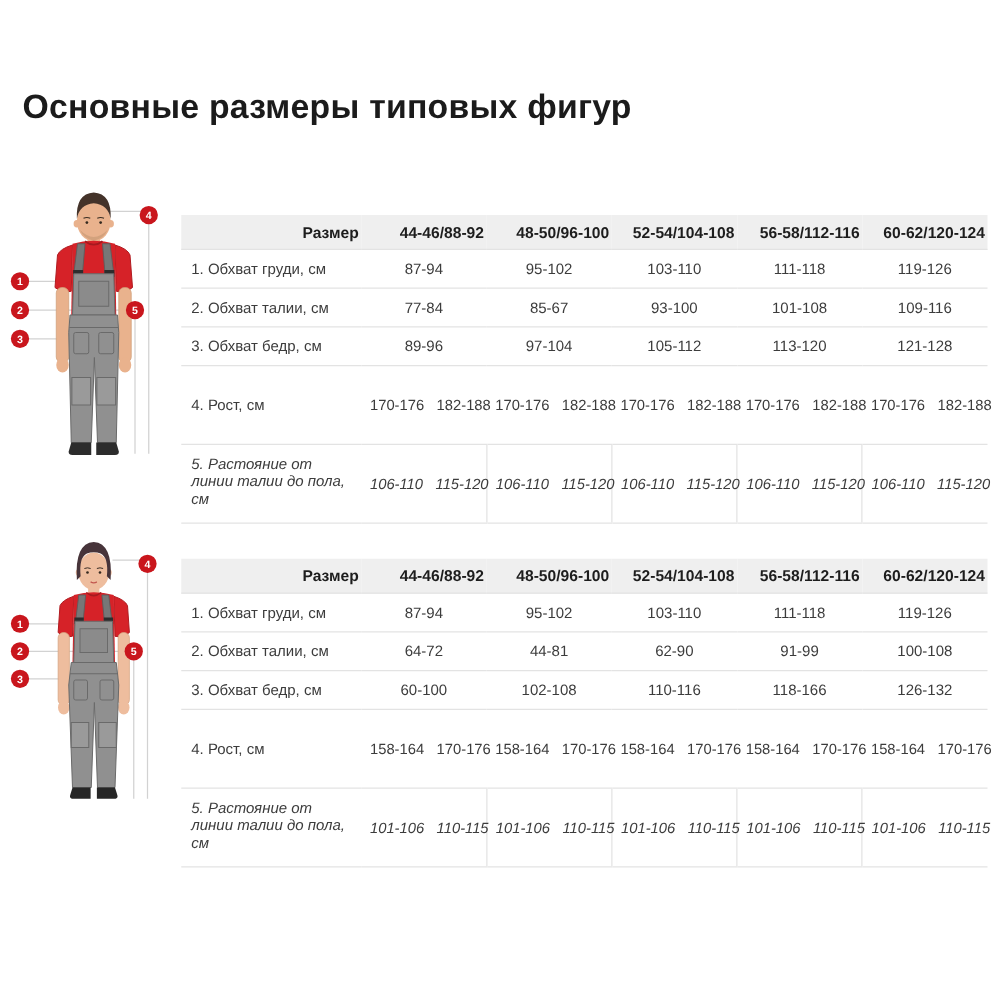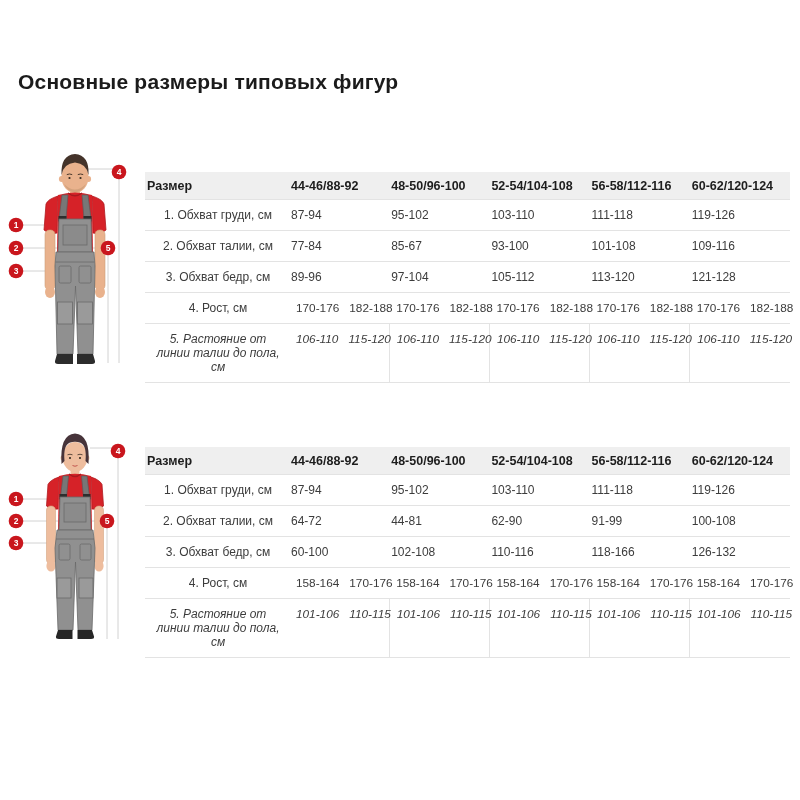--- a/index.html
+++ b/index.html
@@ -2,47 +2,47 @@
 <html><head>
 <meta charset="utf-8">
 <style>
   html,body{margin:0;padding:0;}
   body{
     width:800px;height:800px;position:relative;background:#ffffff;
     font-family:"Liberation Sans", sans-serif;overflow:hidden;
   }
   .page-title{
     position:absolute;left:18px;top:70px;margin:0;
-    font-size:21px;font-weight:700;color:#1b1b1b;letter-spacing:.2px;
+    font-size:27px;font-weight:700;color:#1b1b1b;letter-spacing:.2px;
   }
   .figure-wrap{position:absolute;left:0;width:150px;height:240px;}
   #figure-men{top:140px;}
   #figure-women{top:420px;}
   .tbl-wrap{position:absolute;left:145px;width:645px;}
   #table-men-wrap{top:172px;}
   #table-women-wrap{top:447px;}
   table.size-table{
     width:645px;border-collapse:collapse;table-layout:fixed;
     font-size:12px;color:#3c3c3c;
   }
   table.size-table th{
     background:#efefef;height:27px;padding:0 2px;
-    font-size:12.5px;font-weight:700;color:#1d1d1d;text-align:left;
+    font-size:12.5px;font-weight:700;color:#1d1d1d;text-align:right;
     white-space:nowrap;
   }
   table.size-table th.lbl{width:140px;}
   table.size-table td{
-    border-top:1px solid #e3e3e3;text-align:left;
+    border-top:1px solid #e3e3e3;text-align:center;
     padding:8px 2px;white-space:nowrap;
   }
   table.size-table td.lbl{
-    text-align:center;padding-left:8px;padding-right:6px;white-space:normal;
+    text-align:left;padding-left:8px;padding-right:6px;white-space:normal;
   }
   table.size-table td.pair{font-size:11.8px;}
-  table.size-table td.pair .pv{display:inline-block;margin:0 5px;}
+  table.size-table td.pair .pv{display:inline-block;margin:16px 5px;}
   table.size-table td.vb{border-left:1px solid #e3e3e3;}
   table.size-table td.tall{height:52px;vertical-align:top;box-sizing:border-box;}
   table.size-table tr:last-child td{border-bottom:1px solid #e3e3e3;font-style:italic;}
   .mline{stroke:#d2d2d2;stroke-width:1;fill:none;}
   .mnum{fill:#ffffff;font-size:8.5px;font-weight:700;text-anchor:middle;
         font-family:"Liberation Sans", sans-serif;}
 </style>
 </head>
 <body>
 

